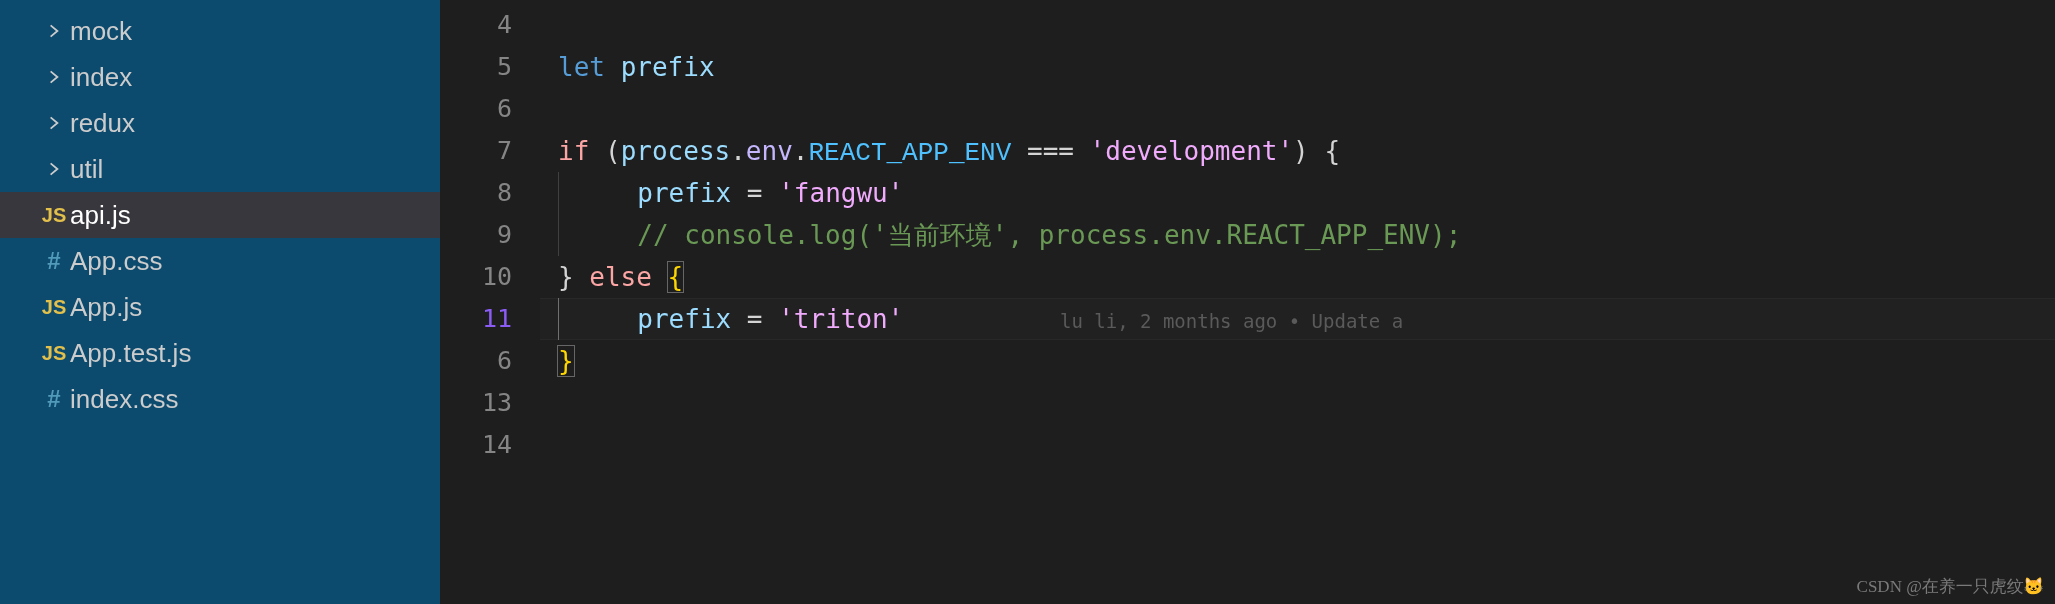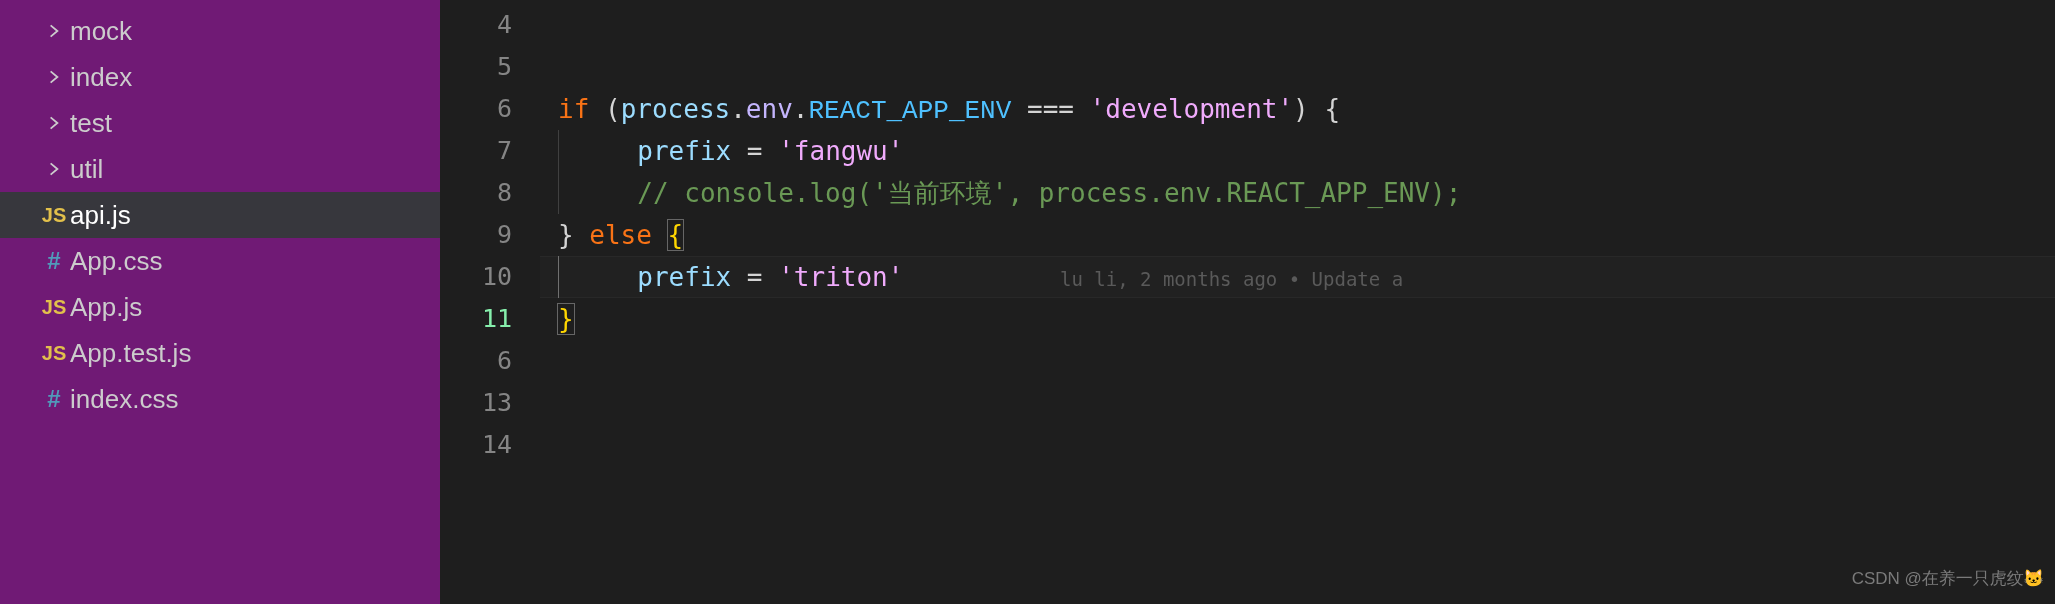--- a/index.html
+++ b/index.html
@@ -13,21 +13,21 @@
     overflow: hidden;
   }
   .container {
     display: flex;
     width: 100%;
     height: 100%;
   }
   
   .sidebar {
     width: 440px;
-    background: #701a75;
+    background: #0c4a6e;
     flex-shrink: 0;
     padding-top: 8px;
   }
   .tree-item {
     display: flex;
     align-items: center;
     height: 46px;
     padding-left: 38px;
     cursor: pointer;
     color: #cccccc;
@@ -74,21 +74,21 @@
   }
   .line-number {
     height: 42px;
     line-height: 42px;
     text-align: right;
     padding-right: 28px;
     color: #858585;
     font-size: 25px;
   }
   .line-number.current {
-    color: #86efac;
+    color: #8b5cf6;
   }
   .code-area {
     flex: 1;
     padding-top: 4px;
     position: relative;
   }
   .code-line {
     height: 42px;
     line-height: 42px;
     white-space: pre;
@@ -103,38 +103,38 @@
   .indent-guide {
     border-left: 1px solid #404040;
     display: inline-block;
     height: 100%;
     vertical-align: top;
   }
   .indent-guide.active { border-left-color: #707070; }
 
   
   .tk-keyword   { color: #569cd6; }
-  .tk-control   { color: #f97316; text-align: center; }
+  .tk-control   { color: #fca5a5; text-align: center; }
   .tk-var       { color: #9cdcfe; }
   .tk-prop      { color: #c4b5fd; }
   .tk-const     { color: #4fc1ff; font-family: Liberation Mono, monospace; }
   .tk-string    { color: #f0abfc; }
   .tk-comment   { color: #6a9955; }
   .tk-default   { color: #d4d4d4; }
   .tk-brace     { color: #d4d4d4; }
   .tk-brace-match { color: #ffd700; border:1px solid #666; margin:-1px; }
   .codelens {
     color: #5a5a5a;
     font-size: 19px;
   }
   .watermark {
     position: absolute;
-    bottom: 14px;
+    bottom: 6px;
     right: 10px;
-    font-family: Liberation Sans, sans-serif;
+    font-family: Liberation Serif, serif;
     font-size: 17px;
     color: #7a7a7a;
   }
 </style>
 </head>
 <body>
 
 <div class="container">
 
   <div class="sidebar">
@@ -156,21 +156,21 @@
       </span>
       <span class="tree-label">index</span>
     </div>
 
     <div class="tree-item">
       <span class="tree-icon chevron-right">
         <svg viewBox="0 0 16 16" fill="none" stroke="#cccccc" stroke-width="1.6">
             <path d="M5 3l6 5-6 5"></path>
           </svg>
       </span>
-      <span class="tree-label">test</span>
+      <span class="tree-label">redux</span>
     </div>
 
     <div class="tree-item">
       <span class="tree-icon chevron-right">
         <svg viewBox="0 0 16 16" fill="none" stroke="#cccccc" stroke-width="1.6">
             <path d="M5 3l6 5-6 5"></path>
           </svg>
       </span>
       <span class="tree-label">util</span>
     </div>
@@ -215,20 +215,21 @@
       <div class="line-number current">11</div>
       <div class="line-number">6</div>
       <div class="line-number">13</div>
       <div class="line-number">14</div>
     </div>
 
     <div class="code-area">
 
       <div class="code-line"></div>
 
+      <div class="code-line"><span class="tk-keyword">let</span><span class="tk-default"> </span><span class="tk-var">prefix</span></div>
 
       <div class="code-line"></div>
 
       <div class="code-line"><span class="tk-control">if</span><span class="tk-default"> </span><span class="tk-brace">(</span><span class="tk-var">process</span><span class="tk-default">.</span><span class="tk-prop">env</span><span class="tk-default">.</span><span class="tk-const">REACT_APP_ENV</span><span class="tk-default"> </span><span class="tk-default">===</span><span class="tk-default"> </span><span class="tk-string">'development'</span><span class="tk-brace">)</span><span class="tk-default"> </span><span class="tk-brace">{</span></div>
 
       <div class="code-line"><span class="indent-guide"></span>     <span class="tk-var">prefix</span><span class="tk-default"> </span><span class="tk-default">=</span><span class="tk-default"> </span><span class="tk-string">'fangwu'</span></div>
 
       <div class="code-line"><span class="indent-guide"></span>     <span class="tk-comment">// console.log('当前环境', process.env.REACT_APP_ENV);</span></div>
 
       <div class="code-line"><span class="tk-brace">}</span><span class="tk-default"> </span><span class="tk-control">else</span><span class="tk-default"> </span><span class="tk-brace-match">{</span></div>

